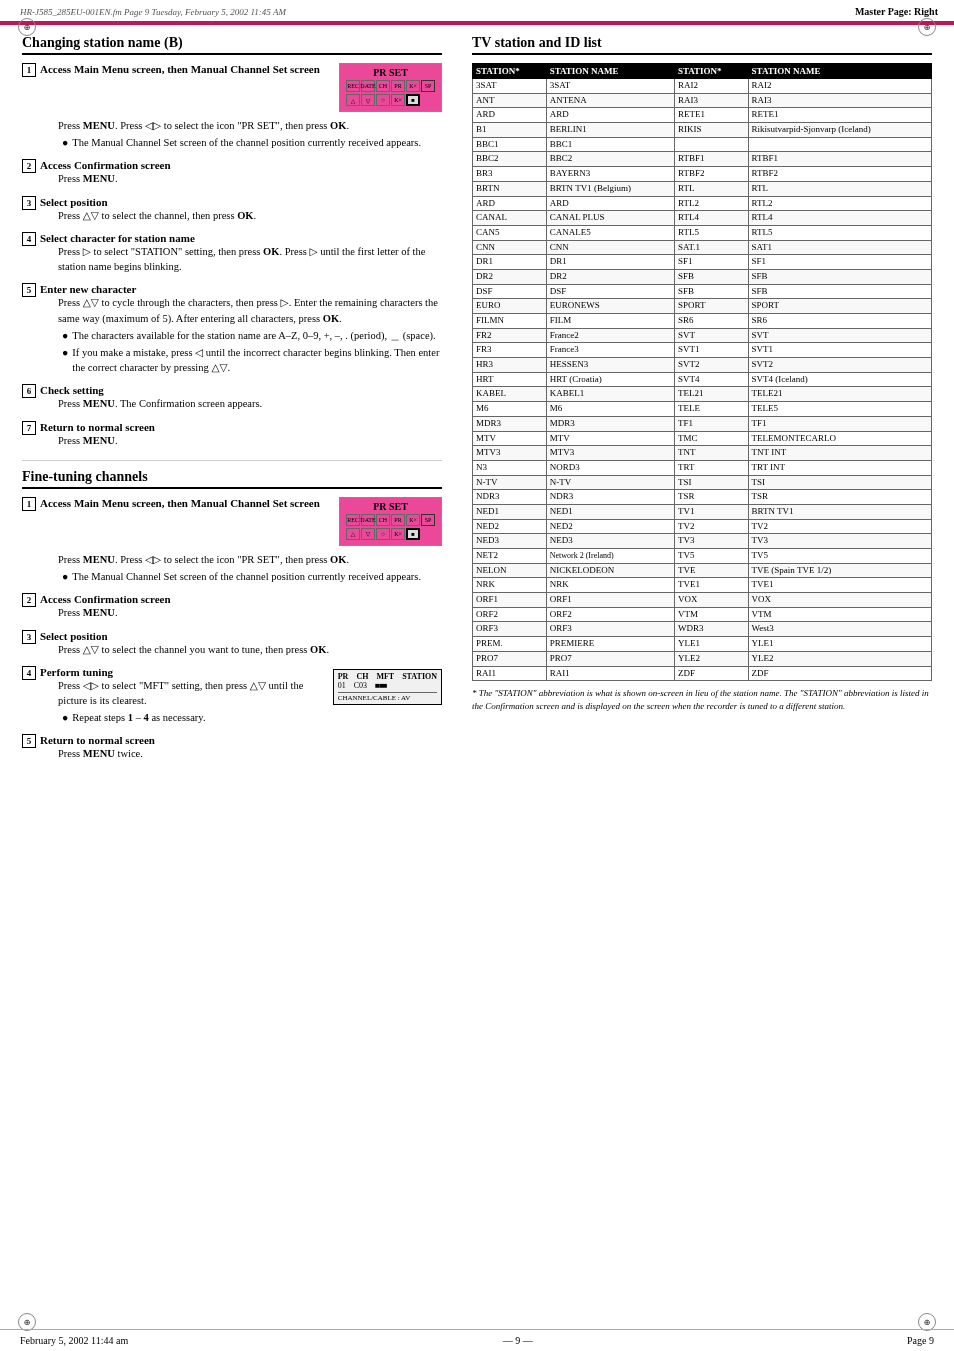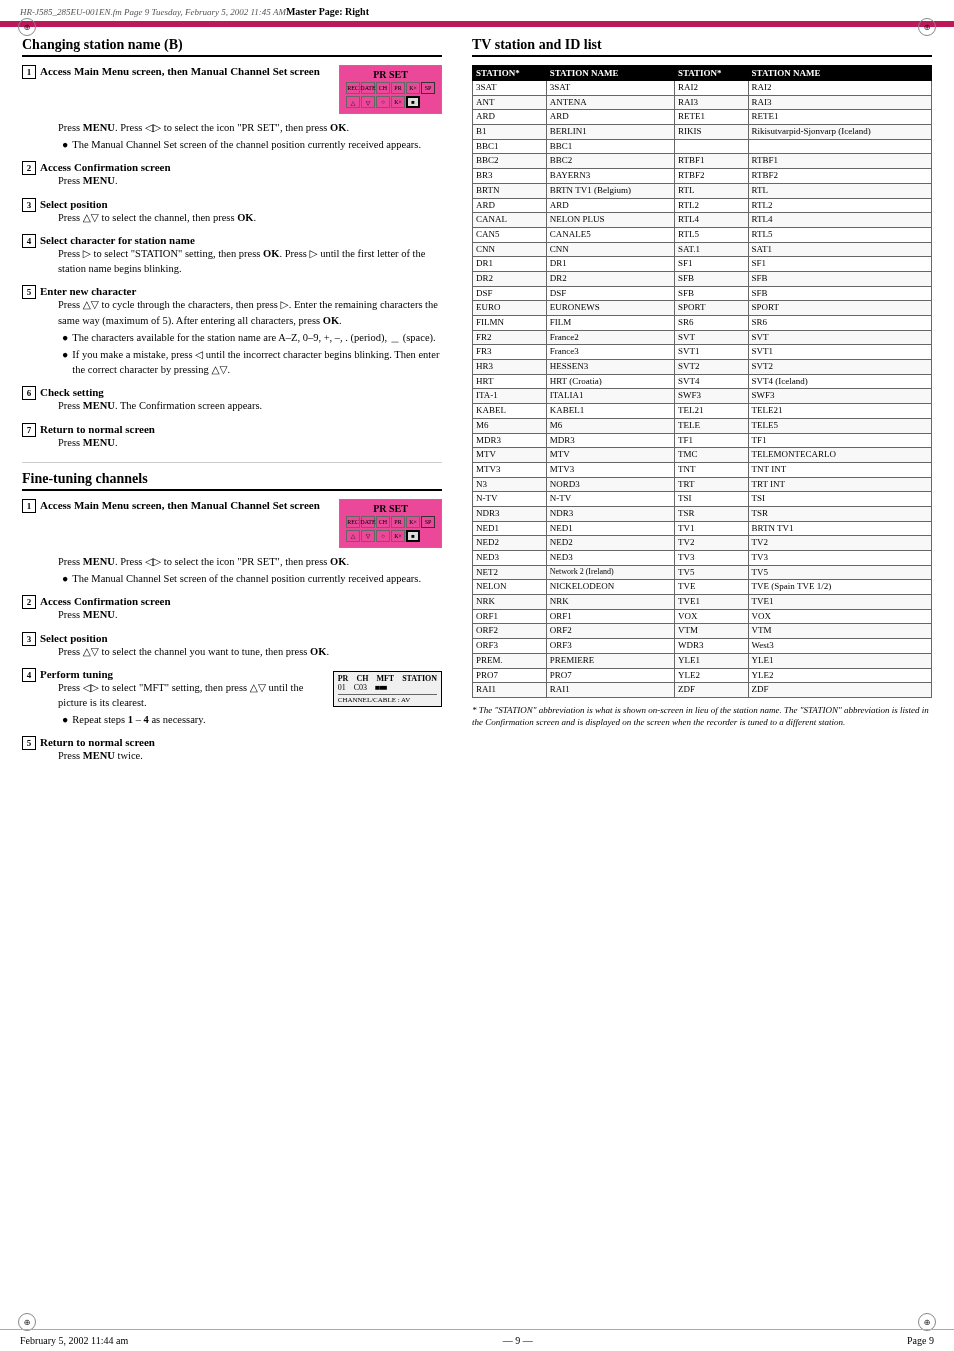--- a/index.html
+++ b/index.html
@@ -7,24 +7,24 @@
       width: 954px;
       min-height: 1351px;
       background: #fff;
       font-family: 'Times New Roman', Times, serif;
       font-size: 11px;
       color: #000;
       position: relative;
     }
     .header-bar {
       display: flex;
-      justify-content: flex-start;
+      justify-content: space-between;
       align-items: center;
-      padding: 6px 36px 4px 20px;
-      border-bottom: 6px solid #be185d;
+      padding: 6px 16px 4px 20px;
+      border-bottom: 4px solid #be185d;
       font-size: 10px;
     }
     .header-left { font-style: italic; color: #555; font-size: 9px; }
     .header-right { font-weight: bold; font-size: 10px; }
     .footer-bar {
       position: absolute;
       bottom: 0; left: 0; right: 0;
       display: flex;
       justify-content: space-between;
       align-items: flex-end;
@@ -447,21 +447,21 @@
             <td>RTL</td>
           </tr>
           <tr>
             <td>ARD</td>
             <td>ARD</td>
             <td>RTL2</td>
             <td>RTL2</td>
           </tr>
           <tr>
             <td>CANAL</td>
-            <td>NELON PLUS</td>
+            <td>CANAL PLUS</td>
             <td>RTL4</td>
             <td>RTL4</td>
           </tr>
           <tr>
             <td>CAN5</td>
             <td>CANALE5</td>
             <td>RTL5</td>
             <td>RTL5</td>
           </tr>
           <tr>
@@ -516,26 +516,20 @@
             <td>HR3</td>
             <td>HESSEN3</td>
             <td>SVT2</td>
             <td>SVT2</td>
           </tr>
           <tr>
             <td>HRT</td>
             <td>HRT (Croatia)</td>
             <td>SVT4</td>
             <td>SVT4 (Iceland)</td>
-          </tr>
-          <tr>
-            <td>ITA-1</td>
-            <td>ITALIA1</td>
-            <td>SWF3</td>
-            <td>SWF3</td>
           </tr>
           <tr>
             <td>KABEL</td>
             <td>KABEL1</td>
             <td>TEL21</td>
             <td>TELE21</td>
           </tr>
           <tr>
             <td>M6</td>
             <td>M6</td>

